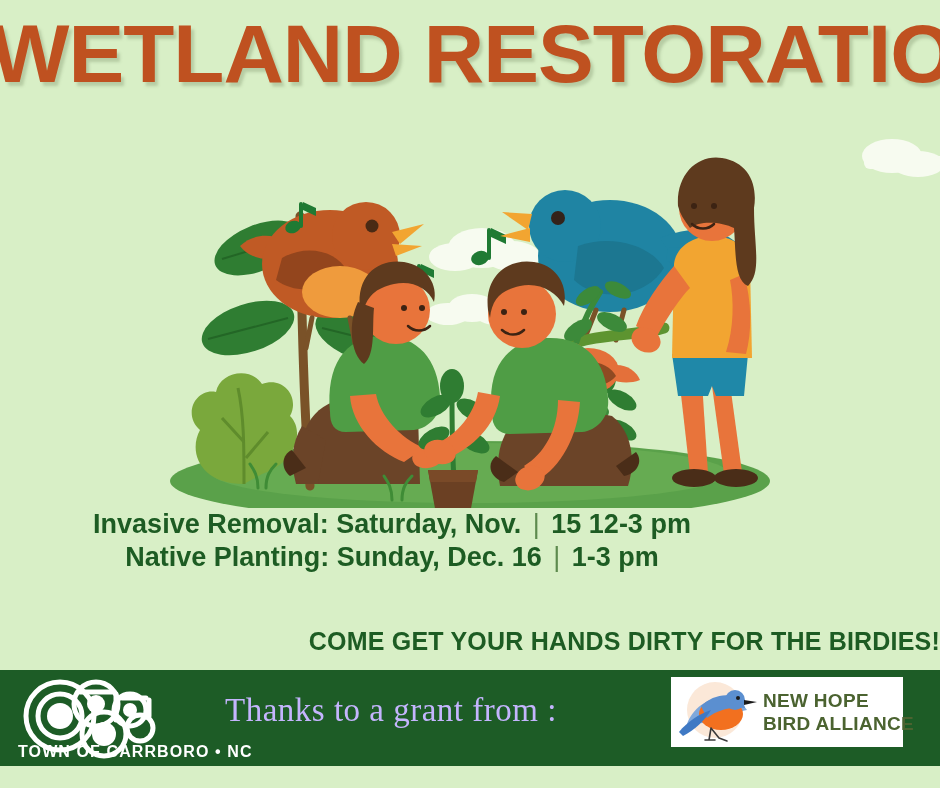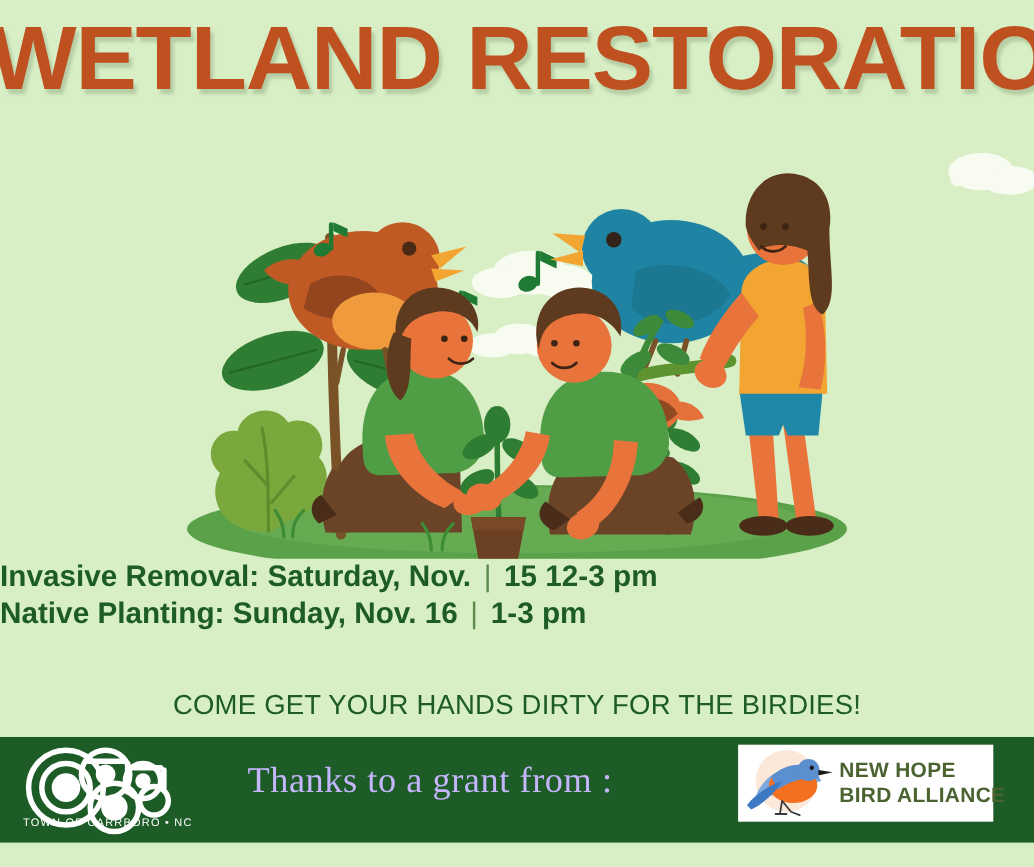--- a/index.html
+++ b/index.html
@@ -22,43 +22,43 @@
     transform:scaleX(1.02);
     text-shadow:3px 4px 3px rgba(120,140,100,.35);
     white-space:nowrap;
   }
 
   
   .stage{position:absolute;left:0;top:96px;width:940px;height:412px;}
   .stage svg{display:block;}
 
   
-  .info{position:absolute;left:0;top:508px;width:784px;}
+  .info{position:absolute;left:0;top:508px;width:784px;text-align:center;}
   .info .line{
     font-weight:bold;font-size:27px;line-height:33px;color:#1d5c23;white-space:nowrap;
   }
   .info .line .sep{color:#5d8a4e;font-weight:normal;padding:0 4px;}
   .info .addr{
     font-weight:bold;font-size:27px;line-height:34px;color:#c0551f;white-space:nowrap;
   }
   .tagline{
-    position:absolute;left:0;top:626px;width:940px;text-align:center;
-    font-weight:normal;font-size:25px;line-height:30px;color:#1d5c23;
+    position:absolute;left:0;top:626px;width:940px;text-align:right;
+    font-weight:bold;font-size:25px;line-height:30px;color:#1d5c23;
     letter-spacing:.2px;white-space:nowrap;
   }
 
   
   .footer{
     position:absolute;left:0;top:670px;width:940px;height:96px;
     background:#1d5c26;
   }
   .carrboro-logo{position:absolute;left:18px;top:6px;width:160px;height:86px;}
   .carrboro-word{
     position:absolute;left:18px;top:73px;width:160px;text-align:center;
-    color:#ffffff;font-size:10px;font-weight:normal;letter-spacing:1.1px;white-space:nowrap;
+    color:#ffffff;font-size:16px;font-weight:bold;letter-spacing:1.1px;white-space:nowrap;
   }
   .thanks{
     position:absolute;left:225px;top:22px;width:430px;
     color:#c4b5fd;font-size:33px;font-weight:300;letter-spacing:.5px;white-space:nowrap;font-family:Liberation Serif, serif;
   }
   .nhba{
     position:absolute;left:671px;top:677px;width:232px;height:70px;
     background:#ffffff;display:flex;align-items:center;
   }
   .nhba-bird{width:92px;height:68px;flex:0 0 92px;}
@@ -295,21 +295,21 @@
   </svg>
   </div>
 
   <div class="info">
     <div class="line">
       <span>Invasive Removal: Saturday, Nov.</span>
       <span class="sep">|</span>
       <span>15 12-3 pm</span>
     </div>
     <div class="line">
-      <span>Native Planting: Sunday, Nov. 16</span>
+      <span>Native Planting: Sunday, Dec. 16</span>
       <span class="sep">|</span>
       <span>1-3 pm</span>
     </div>
   </div>
 
   <div class="tagline">COME GET YOUR HANDS DIRTY FOR THE BIRDIES!</div>
 
   <div class="footer">
 
     <div class="carrboro-logo">

